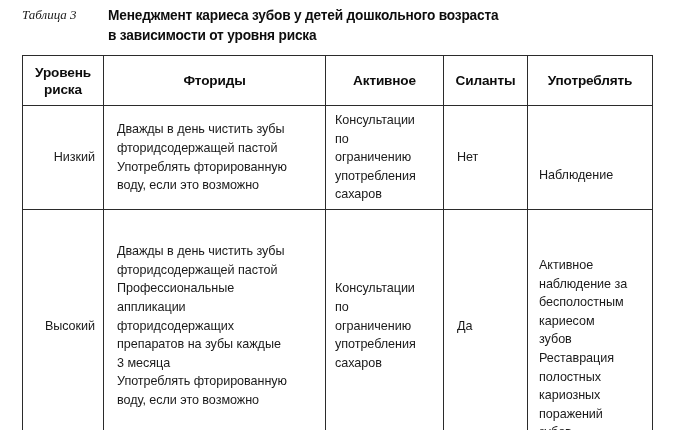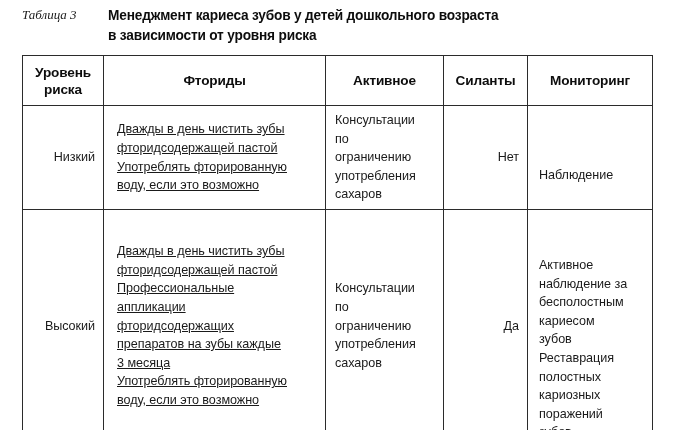--- a/index.html
+++ b/index.html
@@ -112,27 +112,27 @@
   }
 
   .cell-pad {
     display: block;
     padding: 0 8px;
   }
 
   td.col-risk  { text-align: right; }
   td.col-risk .cell-pad { padding-left: 13px; }
 
-  td.col-fluor { text-align: left; text-decoration: underline; }
+  td.col-fluor { text-align: left; }
   td.col-fluor .cell-pad { padding-left: 13px; padding-right: 6px; }
 
   td.col-nutr  { text-align: left; margin-top: 12px; }
   td.col-nutr .cell-pad { padding-left: 9px; padding-right: 4px; }
 
-  td.col-seal  { text-align: right; }
+  td.col-seal  { text-align: left; }
   td.col-seal .cell-pad { padding-left: 13px; }
 
   td.col-monit { text-align: left; }
   td.col-monit .cell-pad { padding-left: 11px; padding-right: 4px; margin-top: 36px; }
 
   
   tr.row-low  td { height: 103px; }
   
   tr.row-high td { height: 206px; }
 
@@ -172,21 +172,21 @@
           <th>
             <span class="hd ml">Фториды</span>
           </th>
           <th>
             <span class="hd ml">Активное</span>
           </th>
           <th>
             <span class="hd ml">Силанты</span>
           </th>
           <th>
-            <span class="hd ml">Мониторинг</span>
+            <span class="hd ml">Употреблять</span>
           </th>
         </tr>
       </thead>
       <tbody>
         <tr class="row-low">
           <td class="col-risk">
             <span class="cell-pad ml">Низкий</span>
           </td>
           <td class="col-fluor">
             <span class="cell-pad ml">Дважды в день чистить зубы

